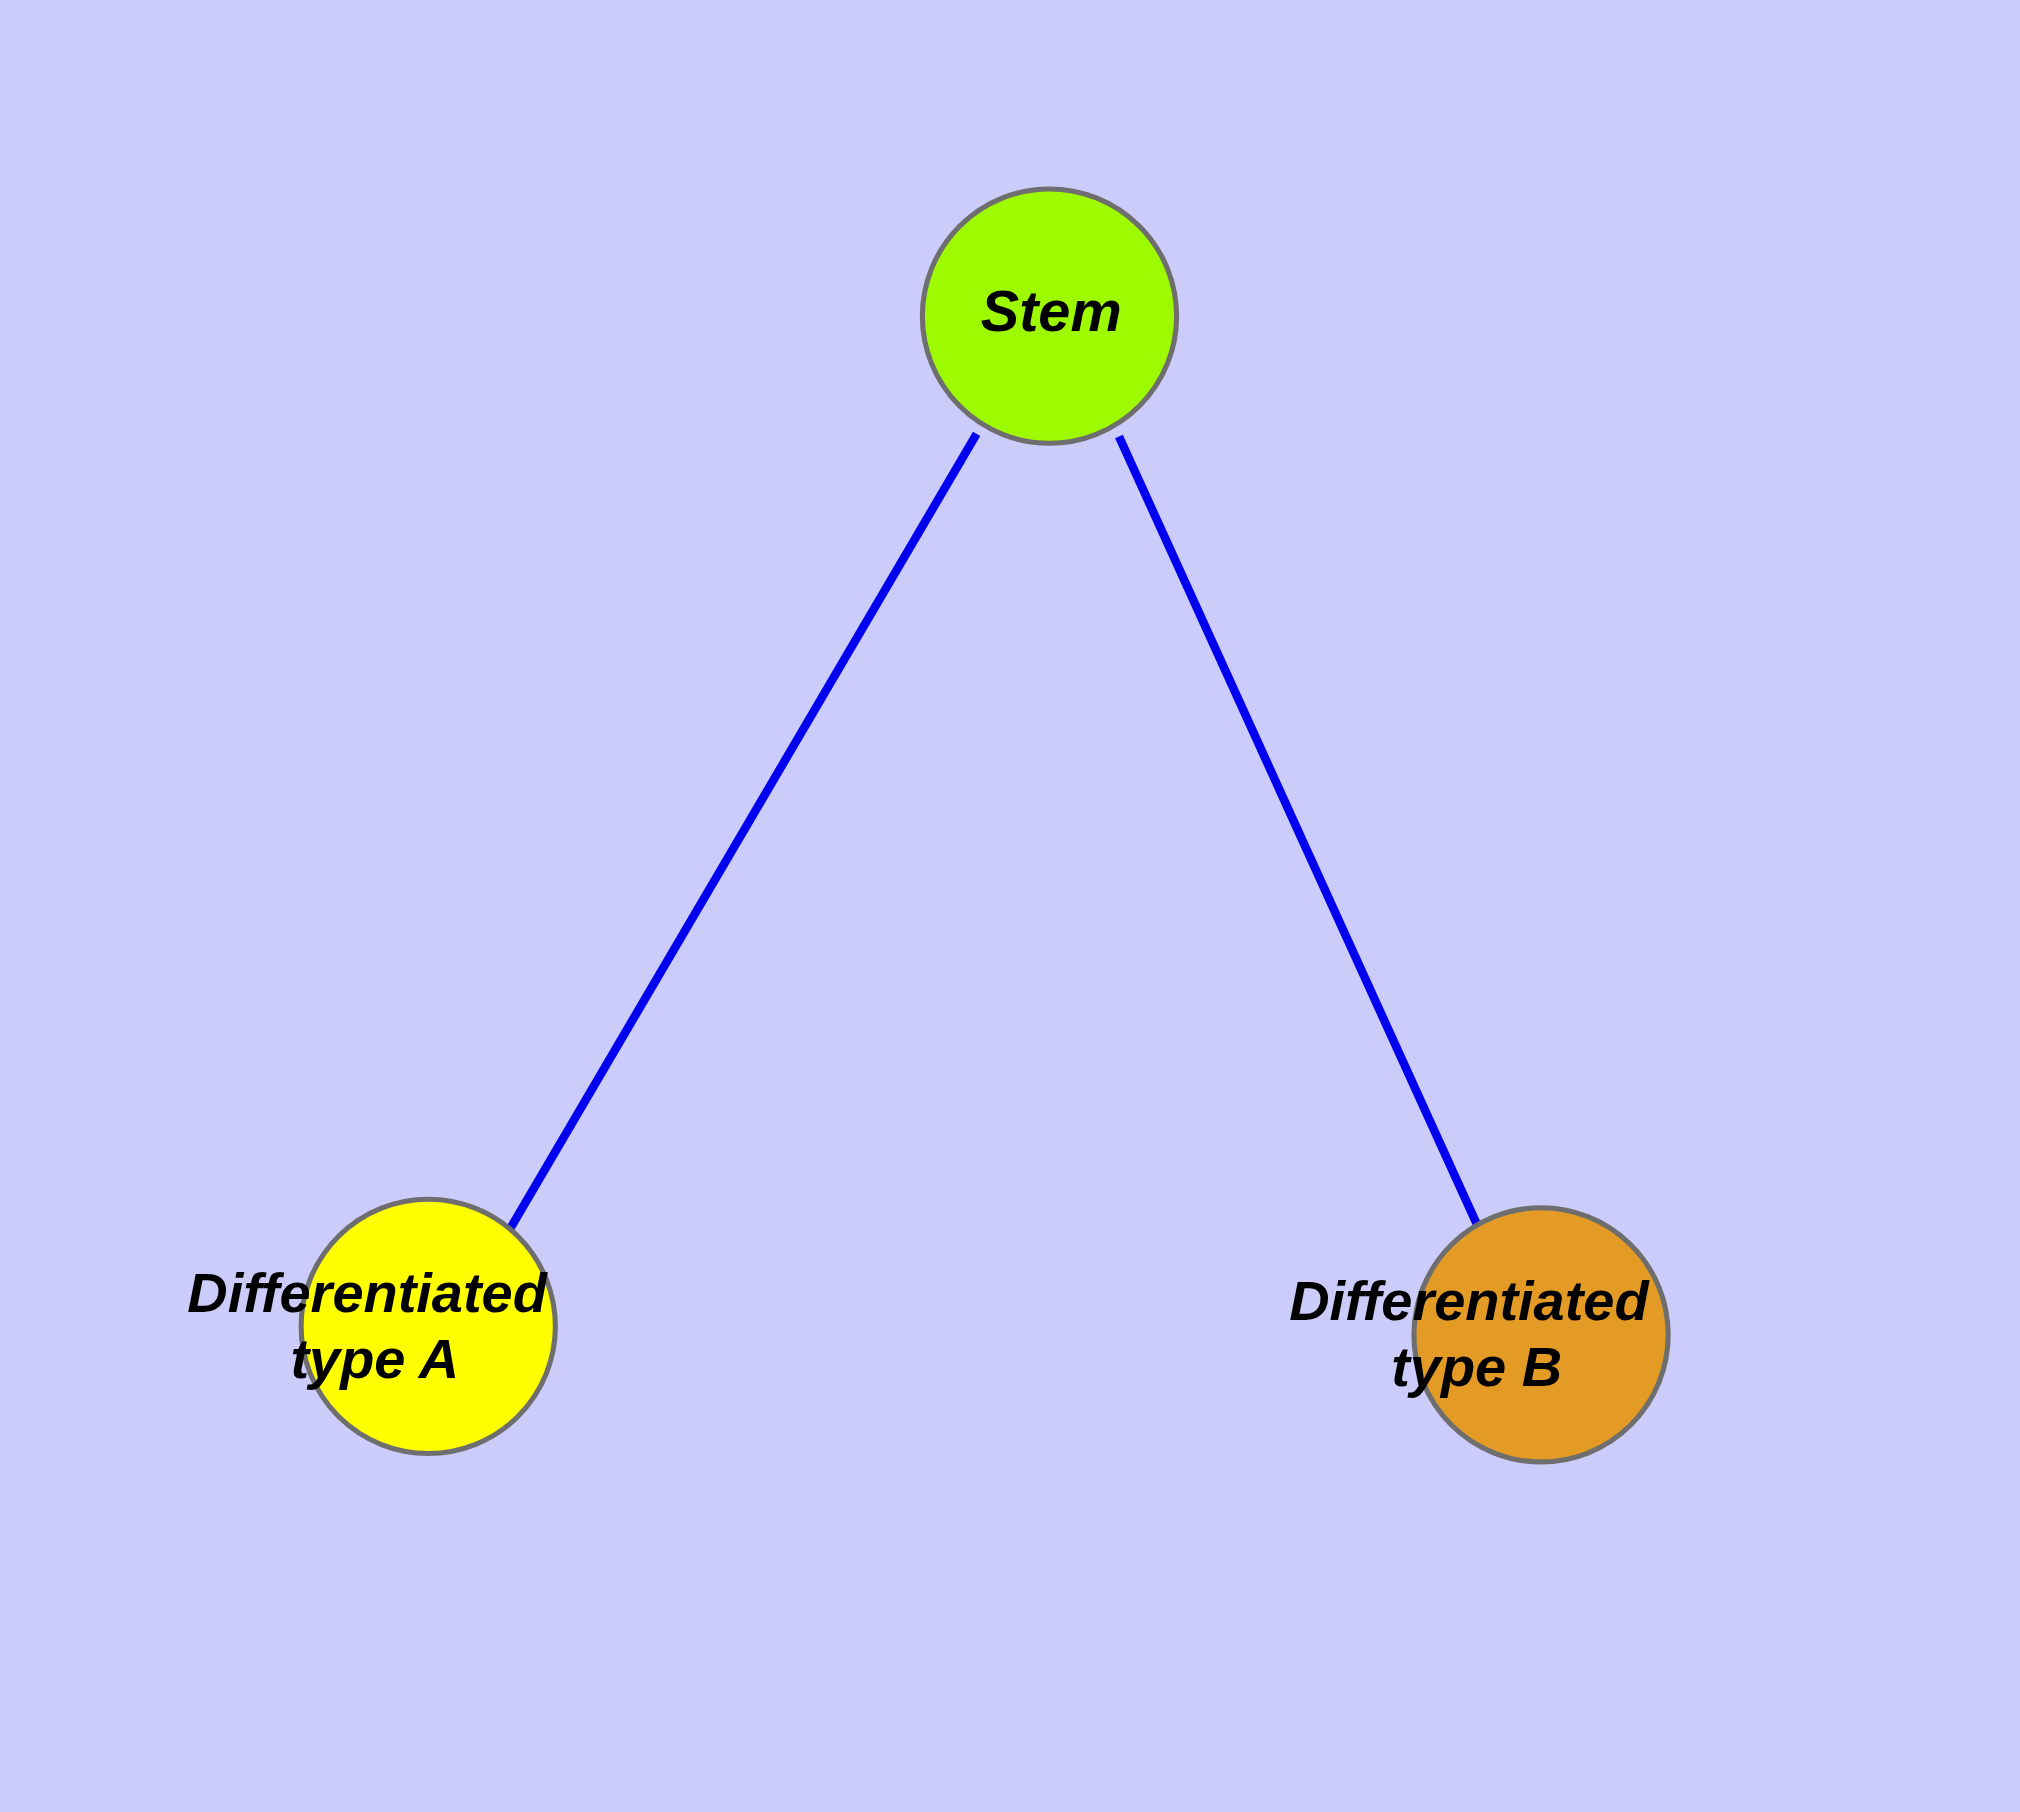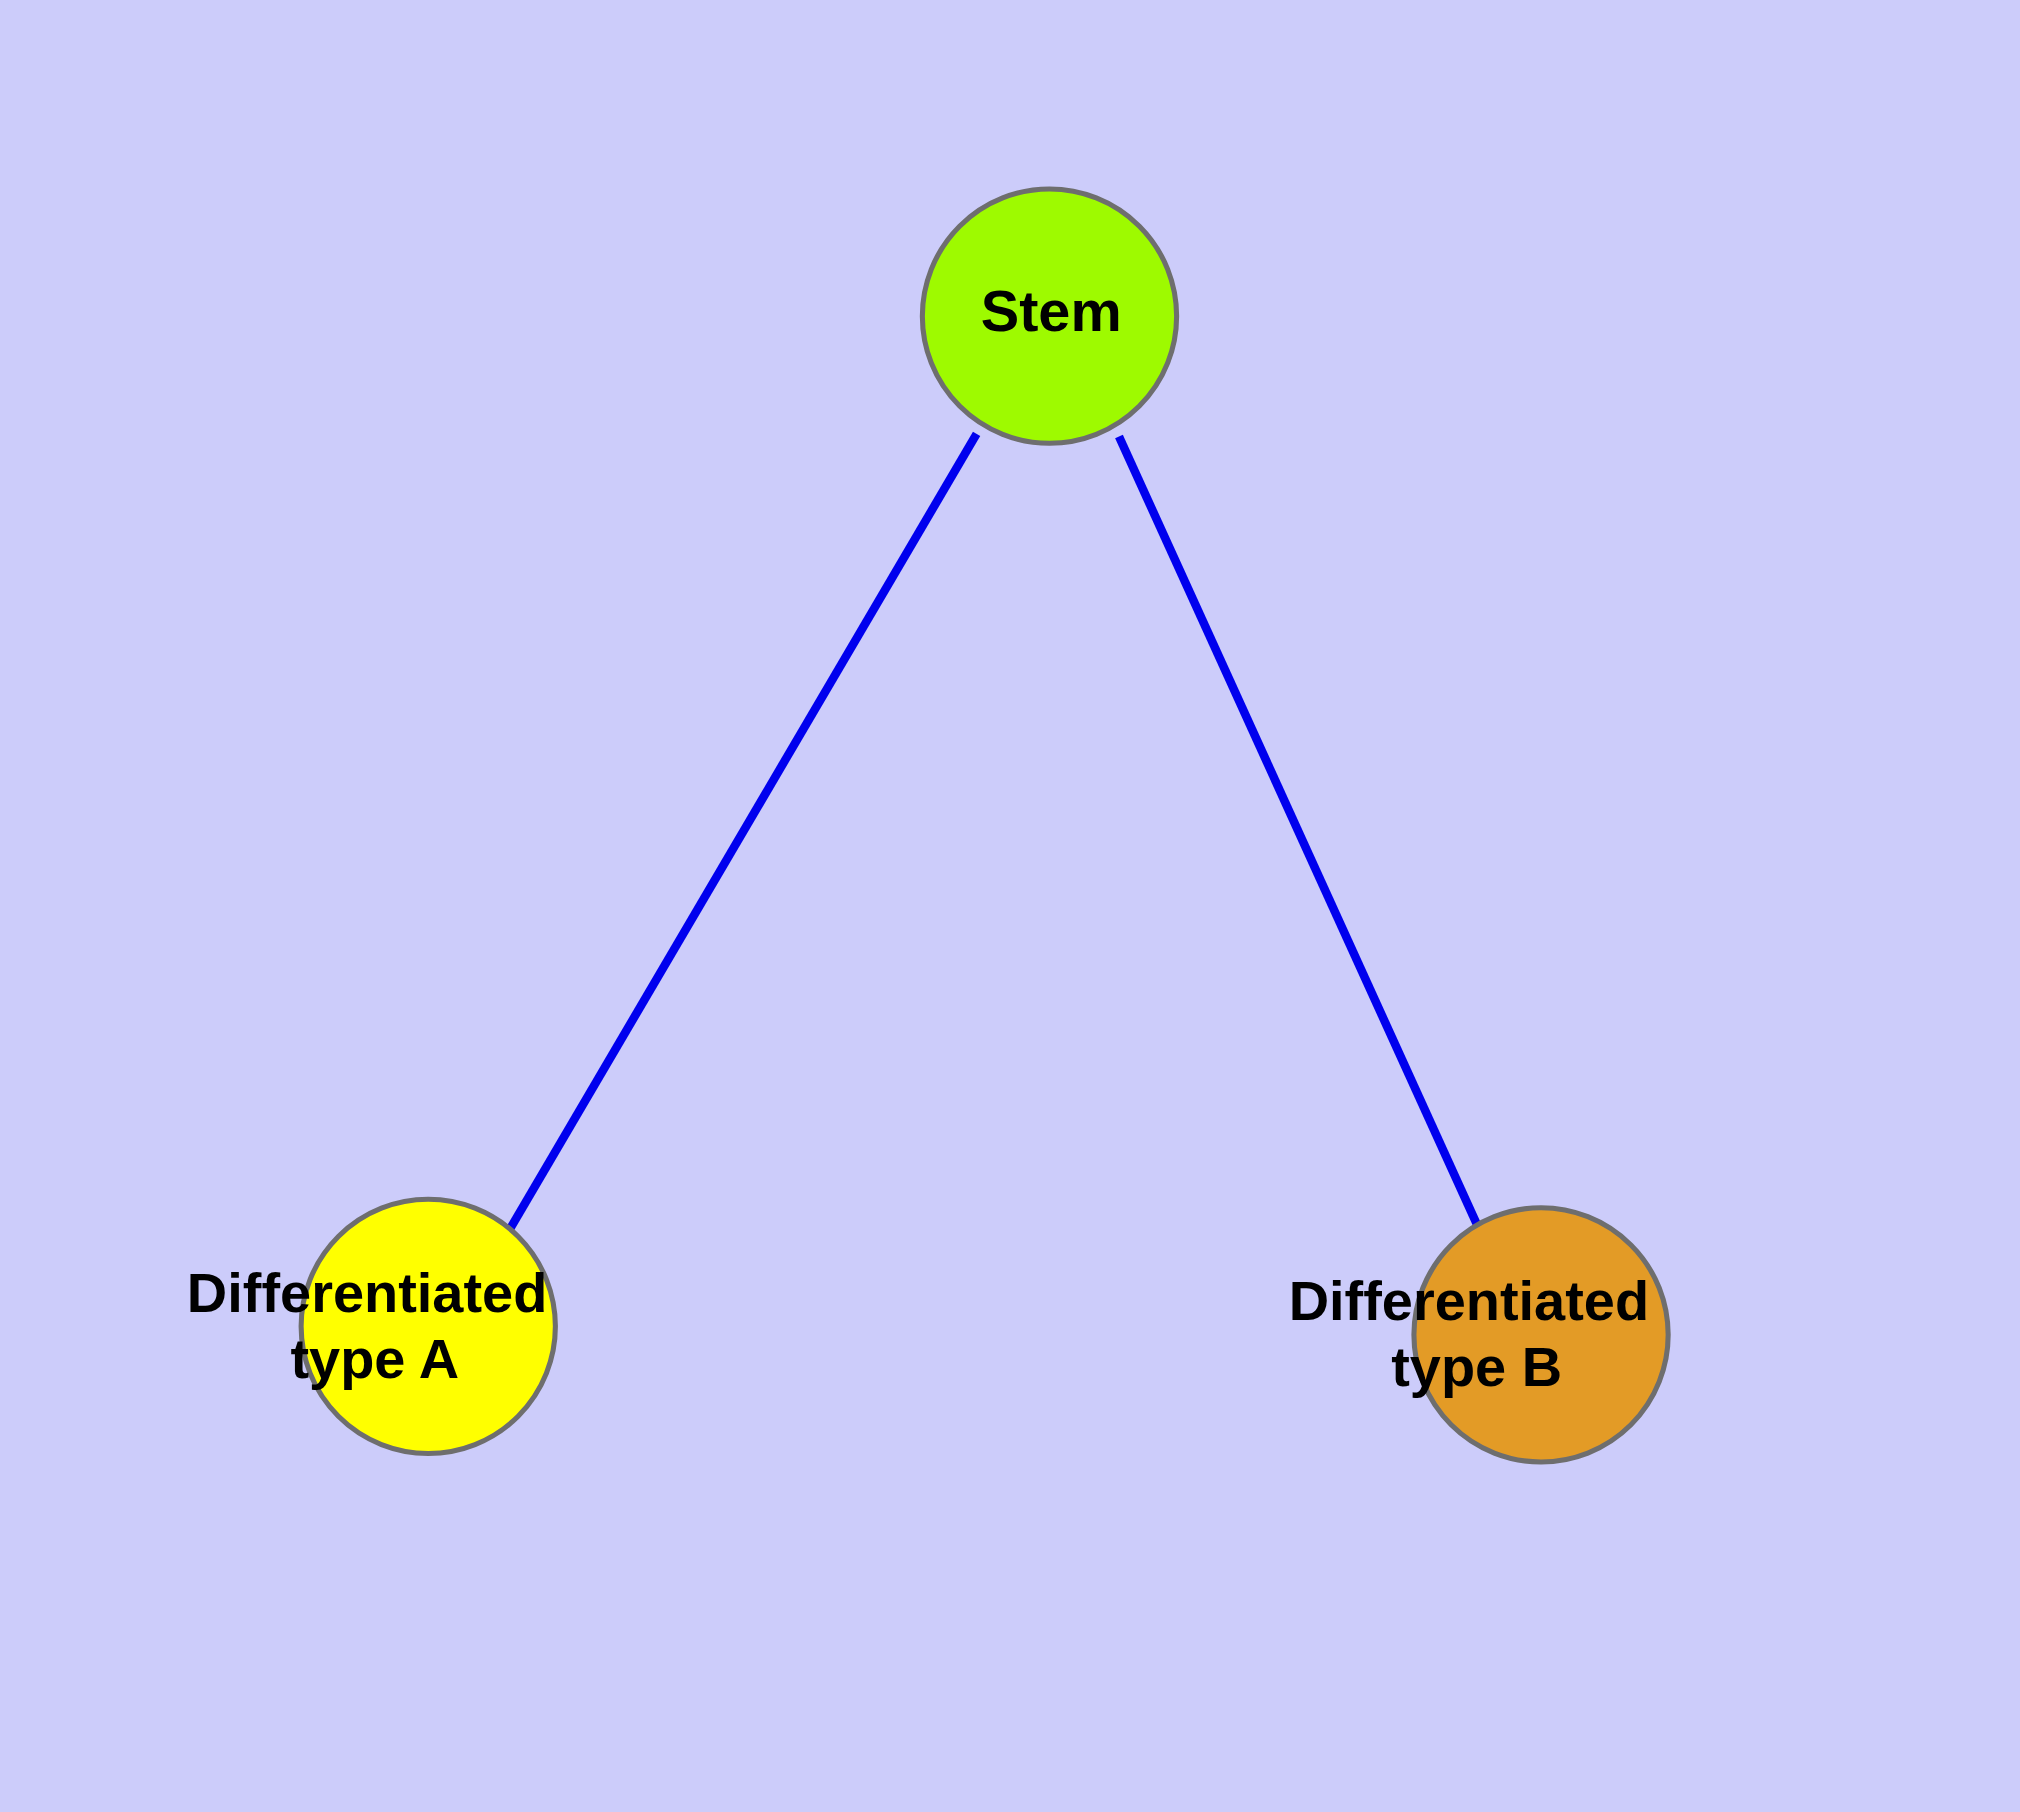--- a/index.html
+++ b/index.html
@@ -9,20 +9,21 @@
   }
   body {
     font-family: "Liberation Sans", sans-serif;
   }
   #canvas {
     position: relative;
     width: 2021px;
     height: 1812px;
     background: #ccccfa;
     overflow: hidden;
+    font-style: italic;
   }
   #graph-svg {
     position: absolute;
     left: 0;
     top: 0;
     width: 2021px;
     height: 1812px;
     display: block;
   }
   .node-label {

